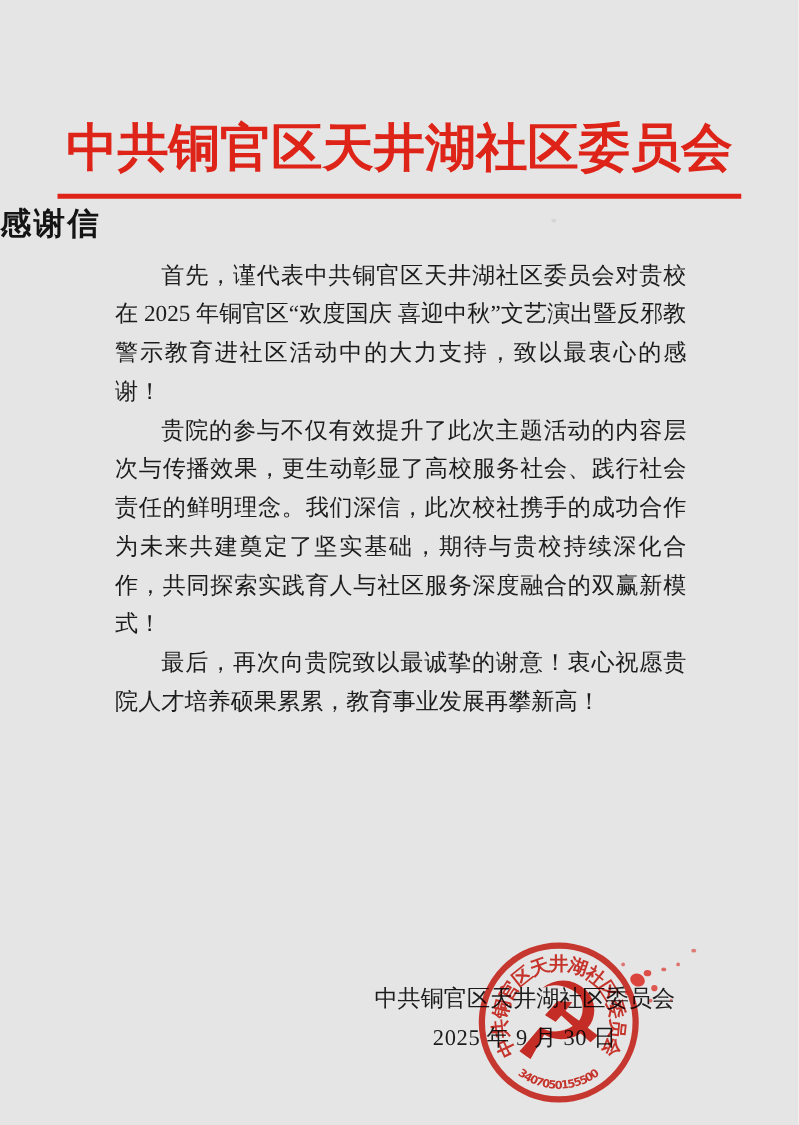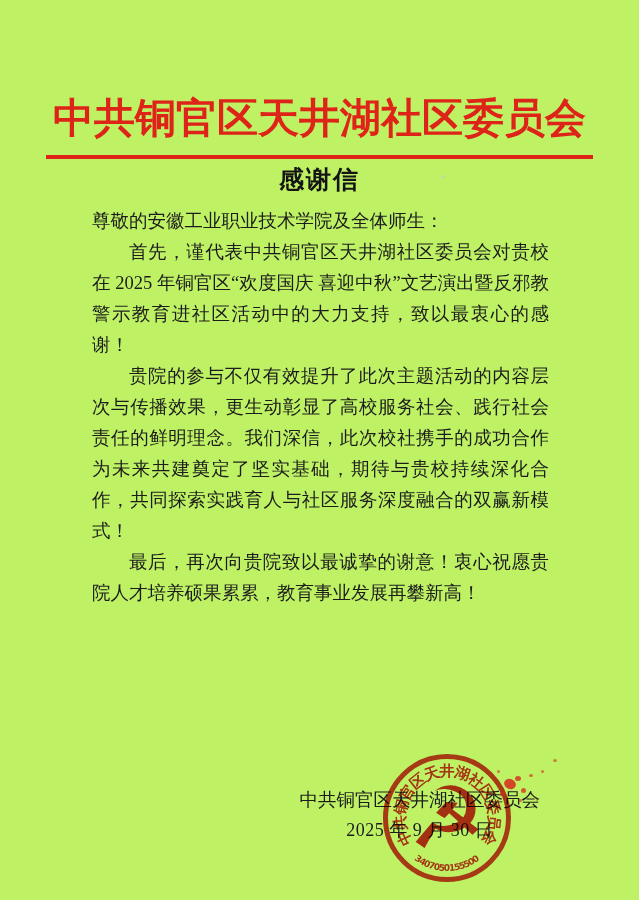--- a/index.html
+++ b/index.html
@@ -5,40 +5,40 @@
   :root{
     --accent:#de2418;
     --ink:#1c1c1c;
     --seal:#d9281e;
   }
   *{box-sizing:border-box;}
   html,body{margin:0;padding:0;background:#ffffff;}
   .page{
     position:relative;
     width:639px;height:900px;
-    background:#bef264;
+    background:#e5e5e5;
     overflow:hidden;
     font-family:"Liberation Serif","DejaVu Serif",serif;
   }
   .title{
     position:absolute;top:95px;left:0;width:100%;
     margin:0;text-align:center;
     font-size:41px;font-weight:700;line-height:1.15;
     color:var(--accent);
     letter-spacing:0px;
     white-space:nowrap;
   }
   .rule{
     position:absolute;left:46px;top:155px;
     width:547px;height:4px;
     background:var(--accent);
   }
   .subject{
     position:absolute;top:165px;left:0;width:100%;
-    margin:0;text-align:center;
+    margin:0;
     font-size:25px;font-weight:700;line-height:1.2;
     color:#141414;letter-spacing:2px;
   }
   .body-text{
     position:absolute;left:92px;top:206px;width:457px;
     font-size:18.5px;line-height:31px;
     color:var(--ink);
     text-align:justify;
   }
   .body-text p{margin:0;}
@@ -80,21 +80,20 @@
 
 <div class="page">
 
   <h1 class="title">中共铜官区天井湖社区委员会</h1>
 
   <div class="rule"></div>
 
   <h2 class="subject">感谢信</h2>
 
   <div class="body-text">
-    <p>尊敬的安徽工业职业技术学院及全体师生：</p>
     <p class="indent">首先，谨代表中共铜官区天井湖社区委员会对贵校在 2025 年铜官区“欢度国庆 喜迎中秋”文艺演出暨反邪教警示教育进社区活动中的大力支持，致以最衷心的感谢！</p>
     <p class="indent">贵院的参与不仅有效提升了此次主题活动的内容层次与传播效果，更生动彰显了高校服务社会、践行社会责任的鲜明理念。我们深信，此次校社携手的成功合作为未来共建奠定了坚实基础，期待与贵校持续深化合作，共同探索实践育人与社区服务深度融合的双赢新模式！</p>
     <p class="indent">最后，再次向贵院致以最诚挚的谢意！衷心祝愿贵院人才培养硕果累累，教育事业发展再攀新高！</p>
   </div>
 
   <div class="signature">
     <div class="org">中共铜官区天井湖社区委员会</div>
     <div class="date">2025 年 9 月 30 日</div>
   </div>
 

